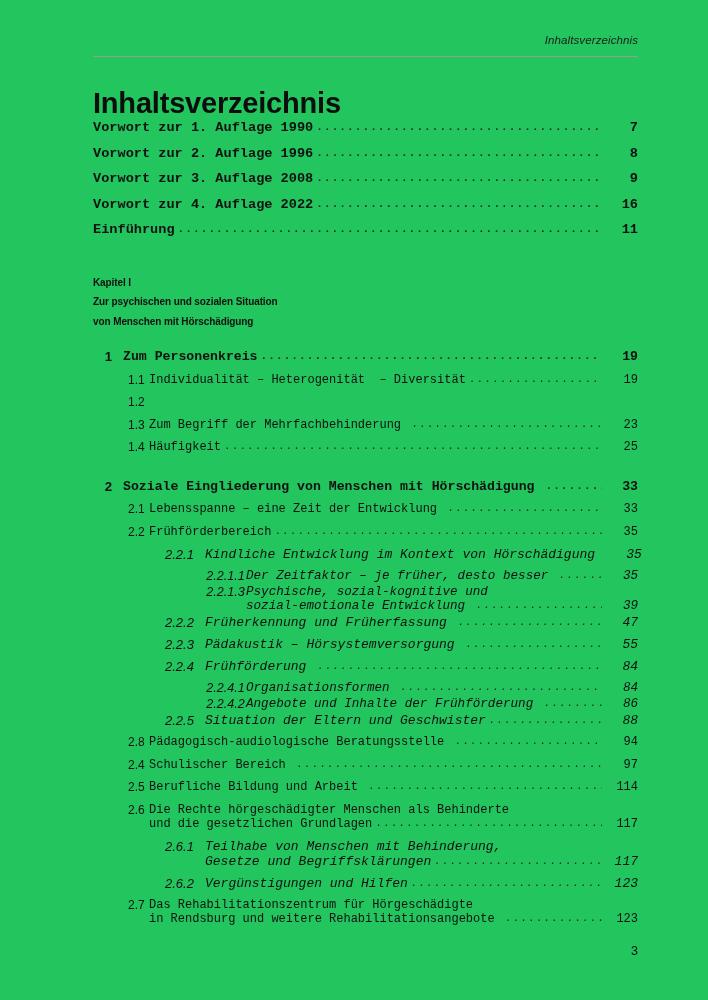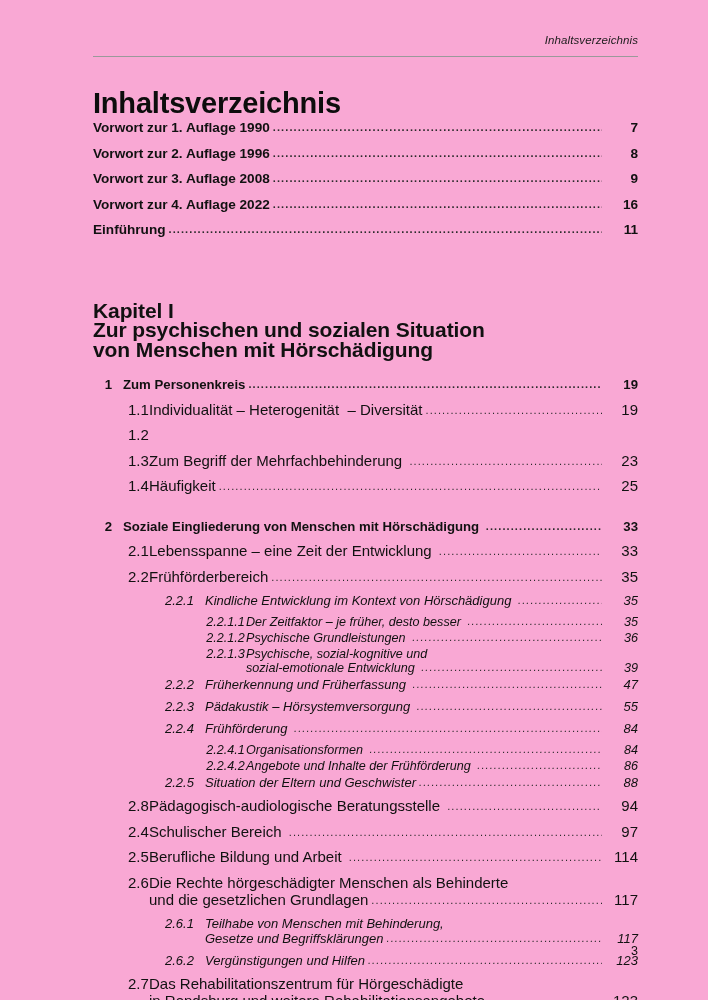--- a/index.html
+++ b/index.html
@@ -9,21 +9,21 @@
   }
   body {
     font-family: "Liberation Sans", "DejaVu Sans", sans-serif;
     color: #111111;
     -webkit-font-smoothing: antialiased;
   }
   .page {
     position: relative;
     width: 708px;
     height: 1000px;
-    background: #f9a8d4;
+    background: #22c55e;
     overflow: hidden;
     box-sizing: border-box;
   }
 
   
   .running-head {
     position: absolute;
     left: 93px;
     right: 70px;
     top: 34px;
@@ -75,20 +75,21 @@
 
   .body-col {
     flex: 1 1 auto;
     min-width: 0;
   }
 
   .line {
     display: flex;
     align-items: baseline;
     width: 100%;
+    font-family: Liberation Mono, monospace;
   }
 
   .label {
     flex: 0 0 auto;
     white-space: pre;
   }
 
   .leader {
     flex: 1 1 auto;
     overflow: hidden;
@@ -122,21 +123,21 @@
 
   .lvl-1 {
     font-size: 13.2px;
     font-weight: bold;
     margin-bottom: 8.5px;
   }
   .lvl-1 .num { width: 19px; text-align: right; padding-right: 11px; }
   .lvl-1 .pageno { font-weight: bold; }
 
   .lvl-2 {
-    font-size: 15px;
+    font-size: 12px;
     font-weight: normal;
     margin-bottom: 8.5px;
   }
   .lvl-2 .num { width: 56px; text-align: left; padding-left: 35px; padding-right: 0; box-sizing: border-box; }
 
   .lvl-3 {
     font-size: 13px;
     font-style: italic;
     font-weight: normal;
     margin-bottom: 7px;
@@ -146,24 +147,24 @@
   .lvl-4 {
     font-size: 12.6px;
     font-style: italic;
     font-weight: normal;
     margin-bottom: 2px;
   }
   .lvl-4 .num { width: 153px; text-align: center; padding-left: 112px; box-sizing: border-box; }
 
   
   .chapter-head {
-    font-size: 21px;
+    font-size: 10px;
     font-weight: bold;
     line-height: 19.6px;
-    margin-top: 44px;
+    margin-top: 16px;
     margin-bottom: 18px;
     letter-spacing: -0.1px;
   }
   .chapter-head .ch-line { display: block; white-space: pre; }
 
   .gap-small { height: 9px; }
   .gap-section { height: 16px; }
 
   
   .folio {
@@ -333,30 +334,20 @@
           <div class="num">2.2.1.1</div>
           <div class="body-col">
             <div class="line">
               <span class="label">Der Zeitfaktor – je früher, desto besser </span>
               <span class="leader"></span>
               <span class="pageno">35</span>
             </div>
           </div>
         </div>
         <div class="entry lvl-4">
-          <div class="num">2.2.1.2</div>
-          <div class="body-col">
-            <div class="line">
-              <span class="label">Psychische Grundleistungen </span>
-              <span class="leader"></span>
-              <span class="pageno">36</span>
-            </div>
-          </div>
-        </div>
-        <div class="entry lvl-4">
           <div class="num">2.2.1.3</div>
           <div class="body-col">
             <div class="line">
               <span class="label">Psychische, sozial-kognitive und</span>
               <span class="leader none"></span>
               <span class="pageno"></span>
             </div>
             <div class="line">
               <span class="label">sozial-emotionale Entwicklung </span>
               <span class="leader"></span>

